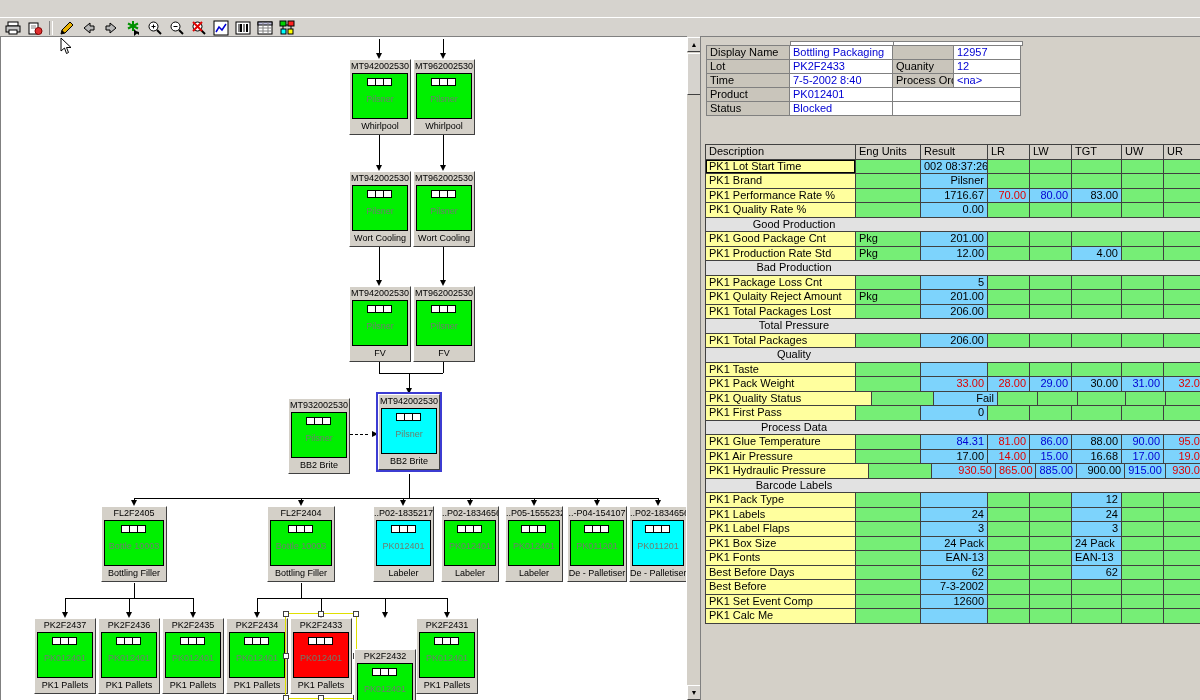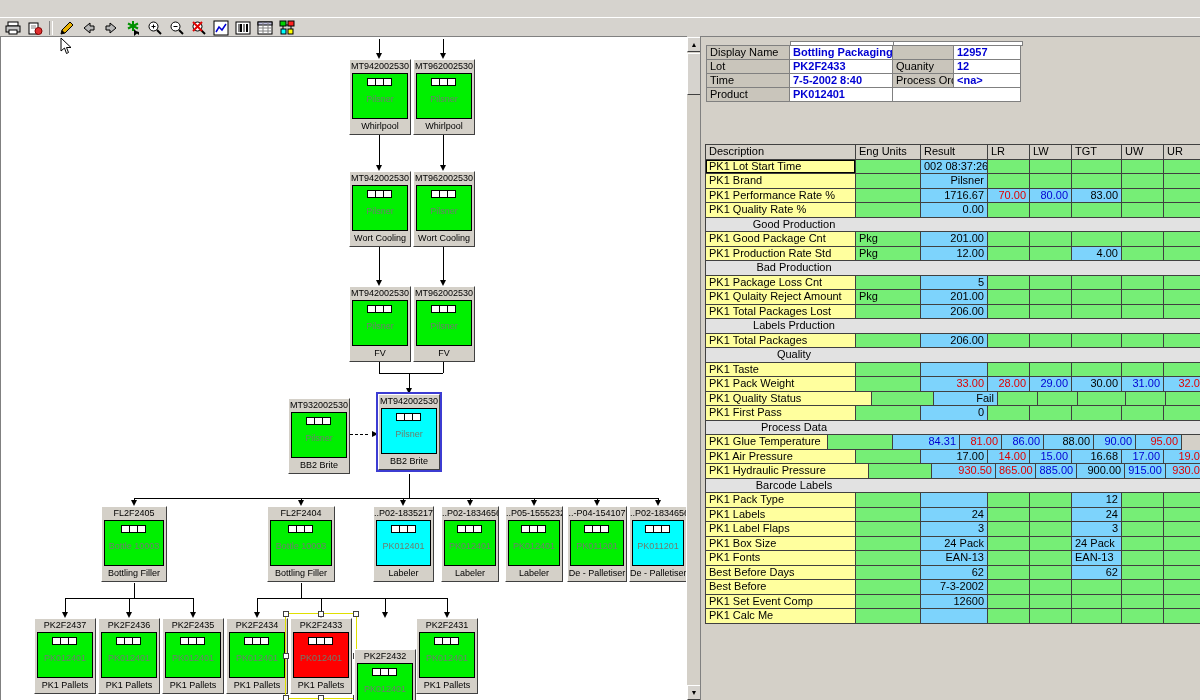--- a/index.html
+++ b/index.html
@@ -41,21 +41,21 @@
   .nfoot{height:14px;line-height:14px;text-align:center;font-size:9px;color:#000;white-space:nowrap;}
   .selblue{box-shadow:0 0 0 2px #3c3cd2;}
   .yframe{position:absolute;border:1px solid #e0e000;}
   .yhandle{position:absolute;width:6px;height:6px;background:#fff;border:1px solid #404040;box-sizing:border-box;}
   
   #infotbl{position:absolute;left:6px;top:9px;font-size:11px;}
   .irow{display:flex;height:14px;}
   .icell{box-sizing:border-box;border:1px solid #808080;margin-top:-1px;margin-left:-1px;
          padding:0 3px;line-height:13px;white-space:nowrap;overflow:hidden;}
   .ilabel{background:#c9c5bb;color:#000;}
-  .ivalue{background:#fff;color:#0000d2;font-weight:bold;}
+  .ivalue{background:#fff;color:#0000d2;font-weight:normal;}
   .sliver{position:absolute;background:#fff;border:1px solid #808080;height:5px;box-sizing:border-box;}
   
   #grid{position:absolute;left:4px;top:107px;width:504px;font-size:11px;border-top:1px solid #404040;
         border-left:1px solid #404040;}
   .grow{display:flex;height:14.5px;}
   .gc{box-sizing:border-box;border-right:1px solid #404040;border-bottom:1px solid #404040;
       line-height:13.5px;padding:0 3px;white-space:nowrap;overflow:hidden;}
   .ghead{background:#d4d0c8;color:#000;}
   .gdesc{background:#ffff9e;color:#000;}
   .gfocus{box-shadow:inset 0 0 0 1px #000;}
@@ -543,20 +543,25 @@
         <div class="icell ilabel" style="width:84px">Time</div>
         <div class="icell ivalue" style="width:104px">7-5-2002 8:40</div>
         <div class="icell ilabel" style="width:62px">Process Order</div>
         <div class="icell ivalue" style="width:68px">&lt;na&gt;</div>
       </div>
       <div class="irow">
         <div class="icell ilabel" style="width:84px">Product</div>
         <div class="icell ivalue" style="width:104px">PK012401</div>
         <div class="icell ivalue" style="width:129px"></div>
       </div>
+      <div class="irow">
+        <div class="icell ilabel" style="width:84px">Status</div>
+        <div class="icell ivalue" style="width:104px">Blocked</div>
+        <div class="icell ivalue" style="width:129px"></div>
+      </div>
     </div>
 
     <div id="grid">
         <div class="grow">
           <div class="gc ghead" style="width:150px">Description</div>
           <div class="gc ghead" style="width:65px">Eng Units</div>
           <div class="gc ghead" style="width:67px">Result</div>
           <div class="gc ghead" style="width:42px">LR</div>
           <div class="gc ghead" style="width:42px">LW</div>
           <div class="gc ghead" style="width:50px">TGT</div>
@@ -658,21 +663,21 @@
           <div class="gc ggreen" style="width:65px"></div>
           <div class="gc gwhite num" style="width:67px;color:#000">206.00</div>
           <div class="gc ggreen" style="width:42px"></div>
           <div class="gc ggreen" style="width:42px"></div>
           <div class="gc ggreen" style="width:50px"></div>
           <div class="gc ggreen" style="width:42px"></div>
           <div class="gc ggreen" style="width:46px"></div>
         </div>
         <div class="grow">
           <div class="gc gsec" style="width:504px">
-            <div style="width:170px;text-align:center">Labels Prduction</div>
+            <div style="width:170px;text-align:center">Total Pressure</div>
           </div>
         </div>
         <div class="grow">
           <div class="gc gdesc" style="width:150px">PK1 Total Packages</div>
           <div class="gc ggreen" style="width:65px"></div>
           <div class="gc gwhite num" style="width:67px;color:#000">206.00</div>
           <div class="gc ggreen" style="width:42px"></div>
           <div class="gc ggreen" style="width:42px"></div>
           <div class="gc ggreen" style="width:50px"></div>
           <div class="gc ggreen" style="width:42px"></div>
@@ -722,21 +727,21 @@
           <div class="gc ggreen" style="width:50px"></div>
           <div class="gc ggreen" style="width:42px"></div>
           <div class="gc ggreen" style="width:46px"></div>
         </div>
         <div class="grow">
           <div class="gc gsec" style="width:504px">
             <div style="width:170px;text-align:center">Process Data</div>
           </div>
         </div>
         <div class="grow">
-          <div class="gc gdesc" style="width:122px">PK1 Glue Temperature</div>
+          <div class="gc gdesc" style="width:150px">PK1 Glue Temperature</div>
           <div class="gc ggreen" style="width:65px"></div>
           <div class="gc gwhite num" style="width:67px;color:#0000d2">84.31</div>
           <div class="gc gwhite num" style="width:42px;color:#e00000">81.00</div>
           <div class="gc gwhite num" style="width:42px;color:#0000d2">86.00</div>
           <div class="gc gwhite num" style="width:50px;color:#000">88.00</div>
           <div class="gc gwhite num" style="width:42px;color:#0000d2">90.00</div>
           <div class="gc gwhite num" style="width:46px;color:#e00000">95.00</div>
         </div>
         <div class="grow">
           <div class="gc gdesc" style="width:150px">PK1 Air Pressure</div>

